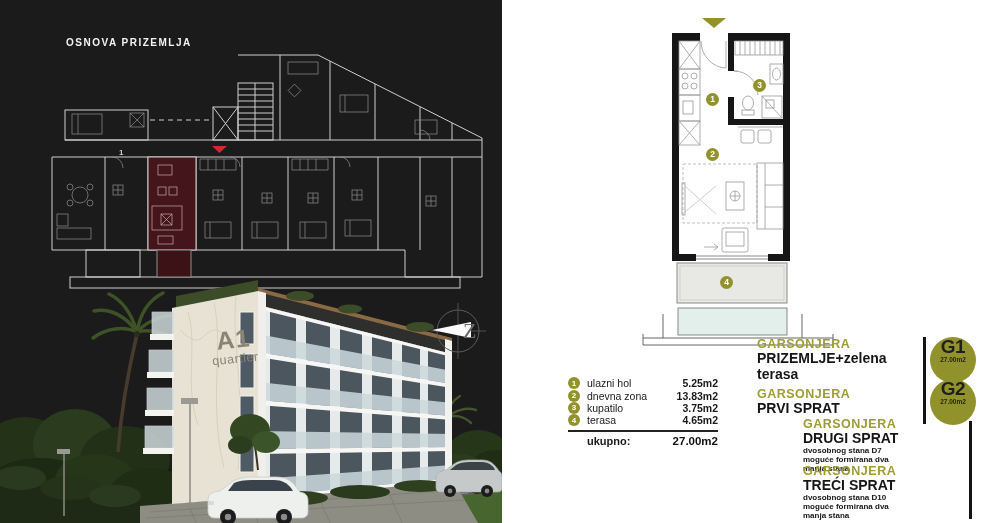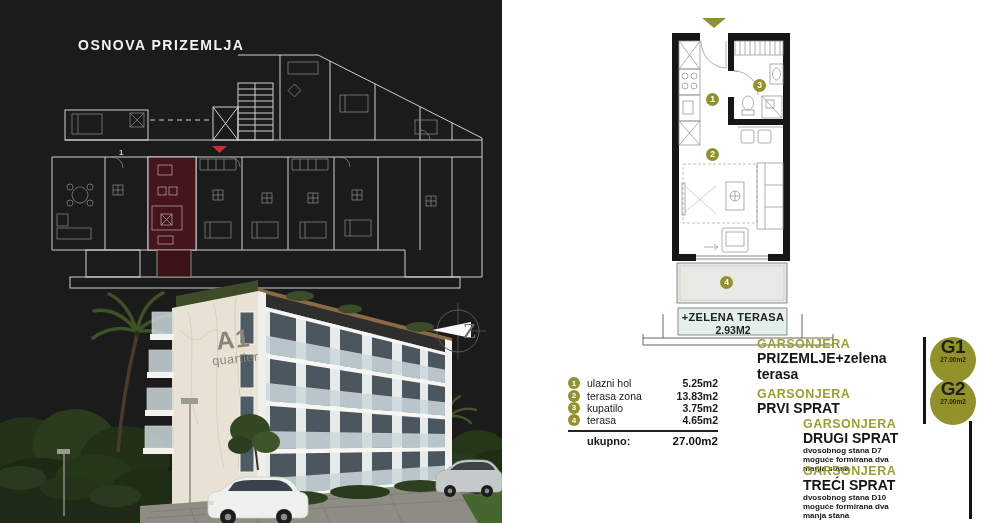--- a/index.html
+++ b/index.html
@@ -3,21 +3,21 @@
 <meta charset="utf-8">
 <style>
   html,body{margin:0;padding:0;background:#888;}
   .stage{position:relative;width:1000px;height:523px;overflow:hidden;
          font-family:"Liberation Sans",sans-serif;background:#ffffff;}
   .stage *{box-sizing:border-box;}
 
   
   .panel-left{position:absolute;left:0;top:0;width:502px;height:523px;background:#1b1b1b;}
   .panel-left svg{position:absolute;left:0;top:0;}
-  .plan-title{position:absolute;left:78px;top:37px;color:#f2f2f2;font-size:14px;
+  .plan-title{position:absolute;left:66px;top:37px;color:#f2f2f2;font-size:10px;
               font-weight:700;letter-spacing:1.5px;}
   .unit-no{position:absolute;left:119px;top:148px;color:#cccccc;font-size:8px;font-weight:700;}
   .brand{position:absolute;left:202px;top:327px;width:64px;text-align:center;color:#8b8374;
          transform:rotate(-6deg);line-height:1;}
   .brand .b1{font-size:25px;font-weight:700;letter-spacing:1px;}
   .brand .b2{font-size:12.5px;letter-spacing:0.5px;margin-top:1px;}
   .compass-letter{position:absolute;left:463px;top:318px;color:#6a6a6a;font-size:22px;
                   font-family:"Liberation Serif",serif;}
 
   
@@ -347,34 +347,30 @@
     <g stroke="#555555" stroke-width="0.9" fill="none">
       <path d="M23,338 H213 M23,345 H213 M23,334 V345 M213,334 V345 M43,314 V338 M182,314 V338"></path>
     </g>
   </svg>
 
   <div class="marker" style="left:706px;top:93px;">1</div>
   <div class="marker" style="left:706px;top:148px;">2</div>
   <div class="marker" style="left:753px;top:79px;">3</div>
   <div class="marker" style="left:720px;top:276px;">4</div>
 
-  <div class="terrace-label">
-    <div class="t1">+ZELENA TERASA</div>
-    <div class="t2">2.93M2</div>
-  </div>
 
   <div class="legend">
     <div class="legend-row">
       <span class="dot">1</span>
       <span class="lab">ulazni hol</span>
       <span class="val">5.25m2</span>
     </div>
     <div class="legend-row">
       <span class="dot">2</span>
-      <span class="lab">terasa zona</span>
+      <span class="lab">dnevna zona</span>
       <span class="val">13.83m2</span>
     </div>
     <div class="legend-row">
       <span class="dot">3</span>
       <span class="lab">kupatilo</span>
       <span class="val">3.75m2</span>
     </div>
     <div class="legend-row">
       <span class="dot">4</span>
       <span class="lab">terasa</span>

